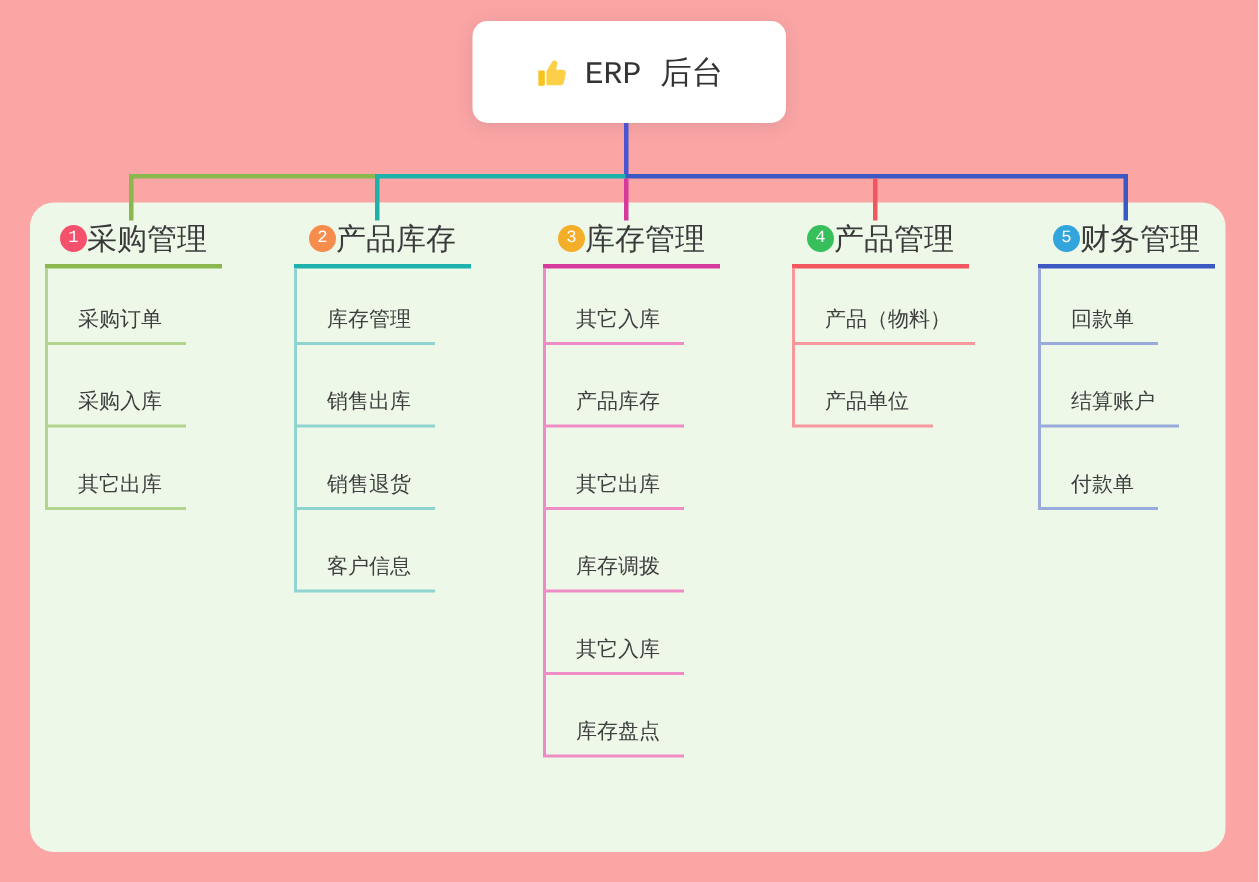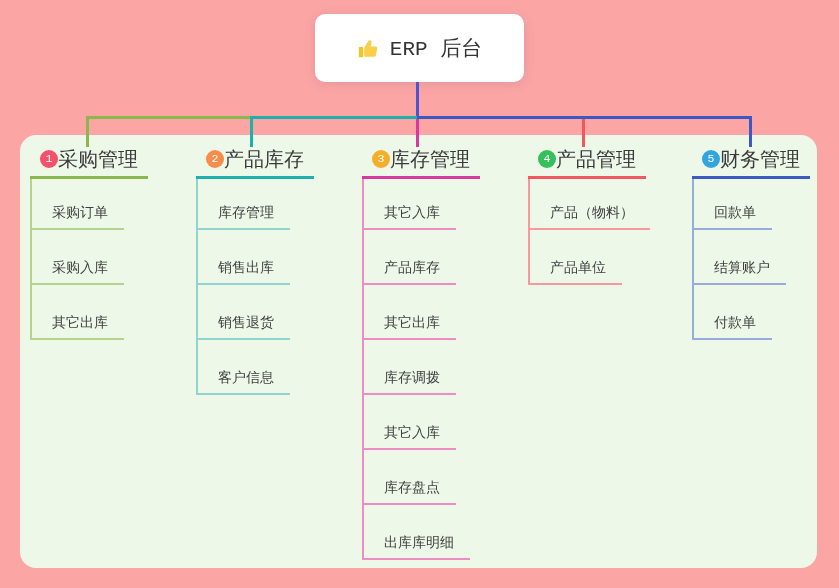--- a/index.html
+++ b/index.html
@@ -122,23 +122,20 @@
           </div>
           <div class="child">
             <span class="child-label" style="border-bottom-color: rgb(239, 140, 198);">库存调拨</span>
           </div>
           <div class="child">
             <span class="child-label" style="border-bottom-color: rgb(239, 140, 198);">其它入库</span>
           </div>
           <div class="child">
             <span class="child-label" style="border-bottom-color: rgb(239, 140, 198);">库存盘点</span>
           </div>
-          <div class="child">
-            <span class="child-label" style="border-bottom-color: rgb(239, 140, 198);">出库库明细</span>
-          </div>
         </div>
       </div>
       <div class="branch" style="left: 528px;">
         <div class="branch-header" style="border-bottom-color: rgb(242, 87, 95);">
           <span class="badge" style="background: rgb(54, 191, 91);">4</span>
           <span class="branch-label">产品管理</span>
         </div>
         <div class="children" style="border-left-color: rgb(248, 152, 157); text-align: center;">
           <div class="child">
             <span class="child-label" style="border-bottom-color: rgb(248, 152, 157);">产品（物料）</span>

